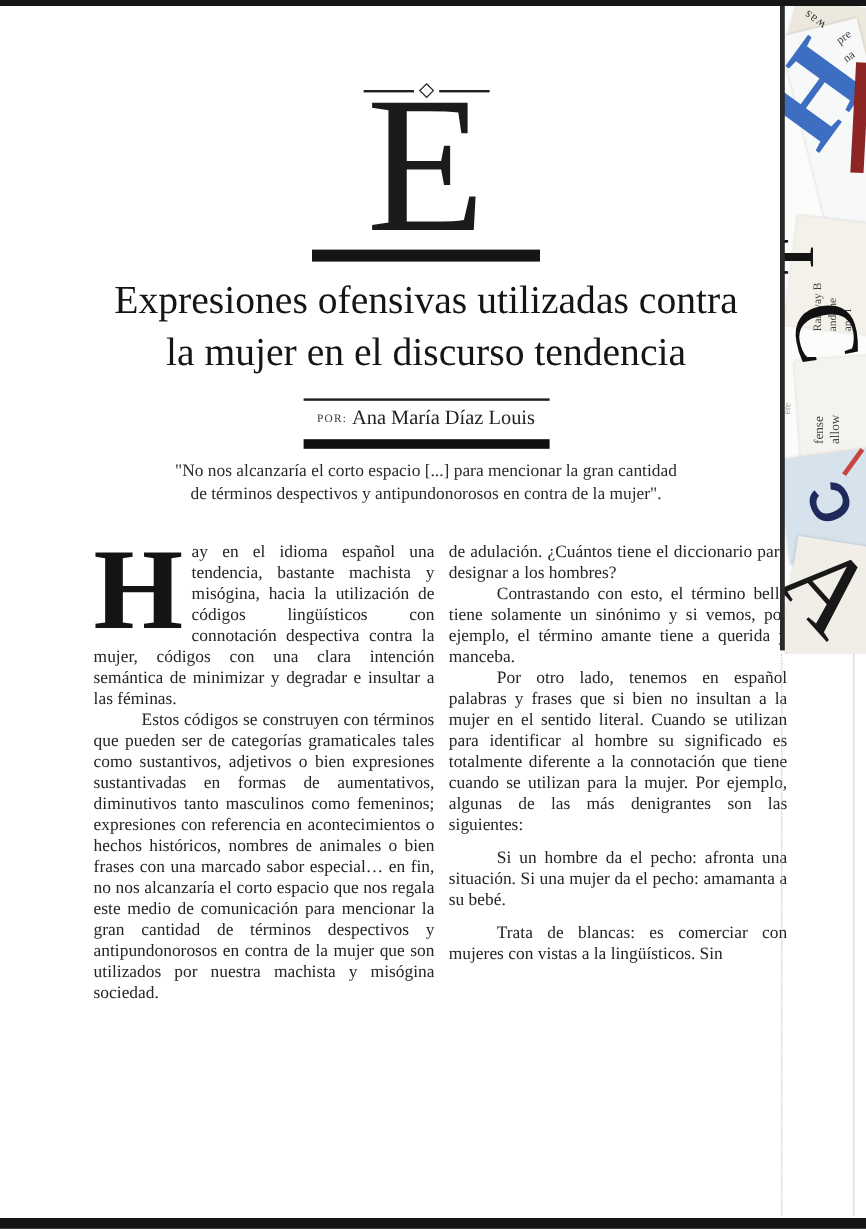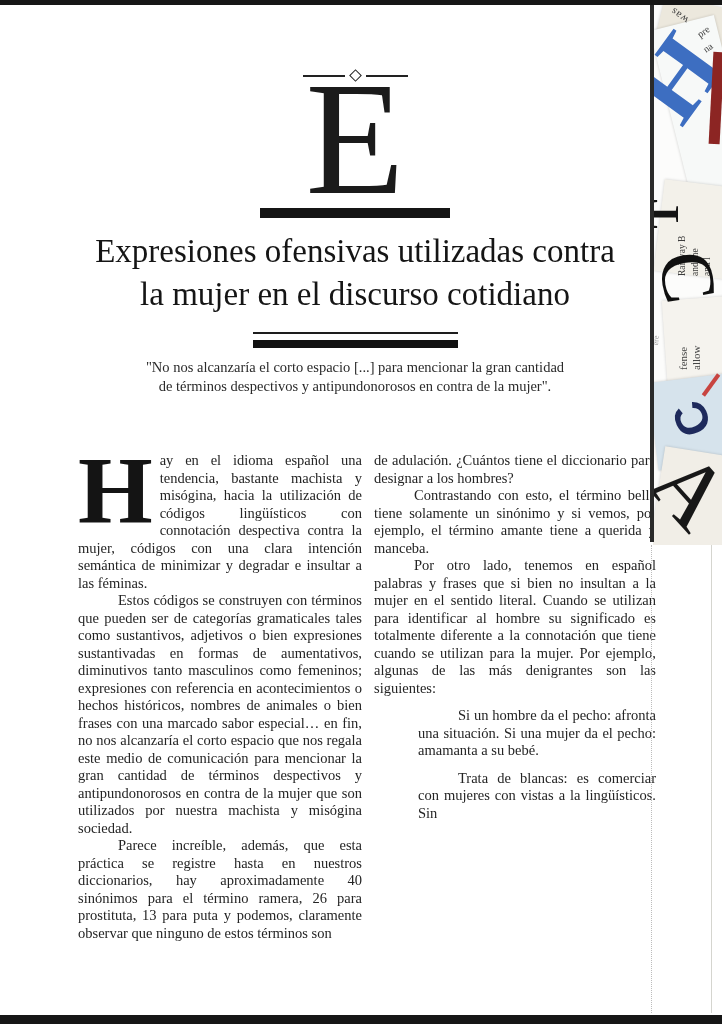--- a/index.html
+++ b/index.html
@@ -25,21 +25,21 @@
   .author{font-size:17px;color:#222;}
   .rule-thick{width:205px;height:8px;background:#111;margin:6px auto 0;}
   .quote{width:432px;margin:10px auto 0;text-align:center;font-size:14.5px;line-height:19px;color:#2a2a2a;}
 
   .columns{position:absolute;left:78px;top:452px;width:578px;display:flex;gap:12px;z-index:1;}
   .col{text-align:justify;font-size:14.5px;line-height:17.5px;color:#242424;}
   .col-left{width:284px;}
   .col-right{width:282px;}
   .para{margin:0;}
   .indent{text-indent:40px;}
-  .gap{margin-top:10px;margin-left:44px;}
+  .gap{margin-top:10px;}
   .dropcap{float:left;font-size:96px;line-height:72px;font-weight:bold;color:#141414;margin:3px 7px 0 0;}
 
   
   .collage{position:absolute;left:653px;top:0;width:69px;height:545px;overflow:hidden;background:#fcfcfb;z-index:2;}
   .scrap{position:absolute;box-shadow:0 0 3px rgba(0,0,0,0.18);}
   .s1{left:6px;top:2px;width:74px;height:48px;background:#ece8dd;transform:rotate(14deg);}
   .s2{left:20px;top:20px;width:66px;height:200px;background:#f7f9f8;transform:rotate(-14deg);}
   .s3{left:6px;top:184px;width:84px;height:92px;background:#f3f1ea;transform:rotate(7deg);}
   .s4{left:12px;top:298px;width:74px;height:96px;background:#f5f3ee;transform:rotate(-4deg);}
   .s5{left:0px;top:378px;width:78px;height:88px;background:#d6e3ec;transform:rotate(-7deg);}
@@ -75,32 +75,35 @@
   <div class="main">
     <div class="divider">
       <span class="dline"></span>
       <span class="diamond"></span>
       <span class="dline"></span>
     </div>
     <div class="big-e">E</div>
     <div class="e-bar"></div>
     <h1 class="title">
       <span class="tl">Expresiones ofensivas utilizadas contra</span>
-      <span class="tl">la mujer en el discurso cotidiano</span>
+      <span class="tl">la mujer en el discurso tendencia</span>
     </h1>
     <div class="rule-thin"></div>
+    <div class="byline">
+      <span class="por">POR:</span>
+      <span class="author">Ana María Díaz Louis</span>
+    </div>
     <div class="rule-thick"></div>
     <p class="quote">"No nos alcanzaría el corto espacio [...] para mencionar la gran cantidad de términos despectivos y antipundonorosos en contra de la mujer".</p>
   </div>
 
   <div class="columns">
     <div class="col col-left">
       <p class="para"><span class="dropcap">H</span><span>ay en el idioma español una tendencia, bastante machista y misógina, hacia la utilización de códigos lingüísticos con connotación despectiva contra la mujer, códigos con una clara intención semántica de minimizar y degradar e insultar a las féminas.</span></p>
       <p class="para indent">Estos códigos se construyen con términos que pueden ser de categorías gramaticales tales como sustantivos, adjetivos o bien expresiones sustantivadas en formas de aumentativos, diminutivos tanto masculinos como femeninos; expresiones con referencia en acontecimientos o hechos históricos, nombres de animales o bien frases con una marcado sabor especial… en fin, no nos alcanzaría el corto espacio que nos regala este medio de comunicación para mencionar la gran cantidad de términos despectivos y antipundonorosos en contra de la mujer que son utilizados por nuestra machista y misógina sociedad.</p>
-      <p class="para indent">Parece increíble, además, que esta práctica se registre hasta en nuestros diccionarios, hay aproximadamente 40 sinónimos para el término ramera, 26 para prostituta, 13 para puta y podemos, claramente observar que ninguno de estos términos son</p>
     </div>
     <div class="col col-right">
       <p class="para">de adulación. ¿Cuántos tiene el diccionario para designar a los hombres?</p>
       <p class="para indent">Contrastando con esto, el término bella tiene solamente un sinónimo y si vemos, por ejemplo, el término amante tiene a querida y manceba.</p>
       <p class="para indent">Por otro lado, tenemos en español palabras y frases que si bien no insultan a la mujer en el sentido literal. Cuando se utilizan para identificar al hombre su significado es totalmente diferente a la connotación que tiene cuando se utilizan para la mujer. Por ejemplo, algunas de las más denigrantes son las siguientes:</p>
       <p class="para indent gap">Si un hombre da el pecho: afronta una situación. Si una mujer da el pecho: amamanta a su bebé.</p>
       <p class="para indent gap">Trata de blancas: es comerciar con mujeres con vistas a la lingüísticos. Sin</p>
     </div>
   </div>
 

